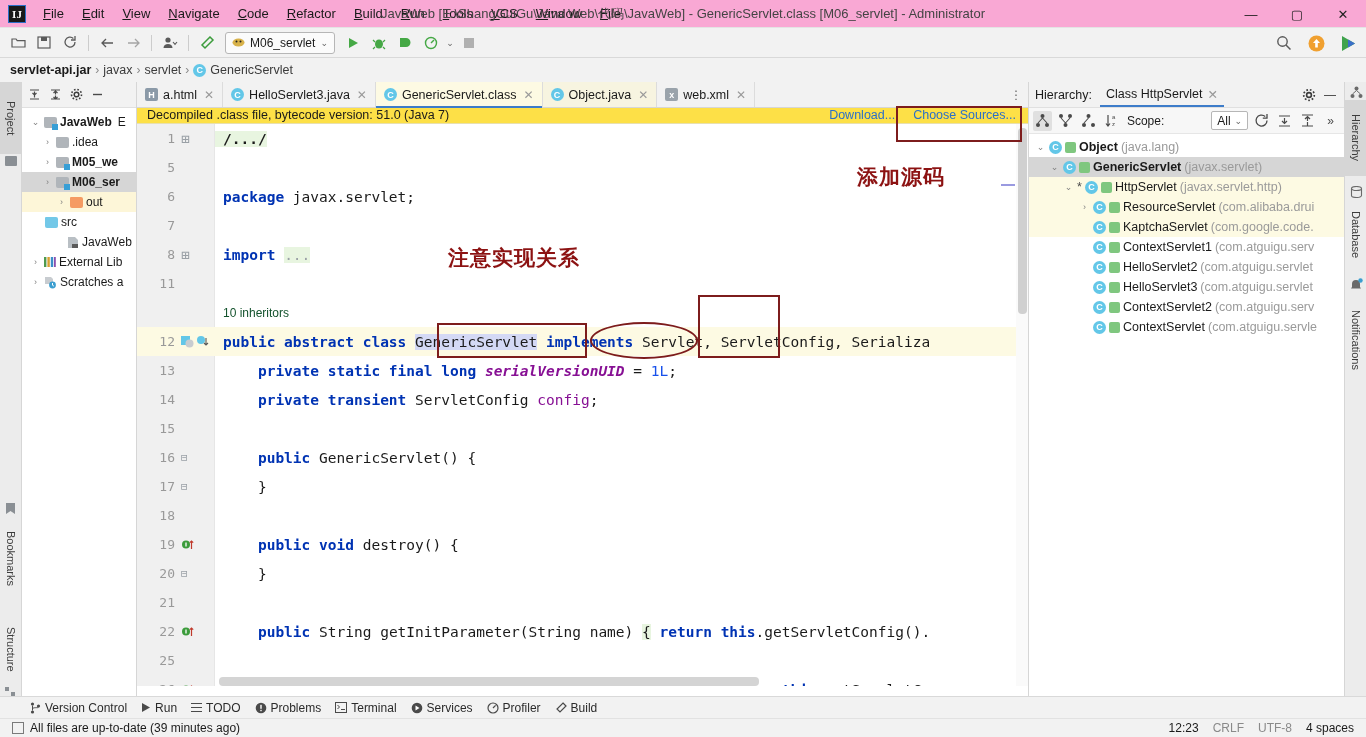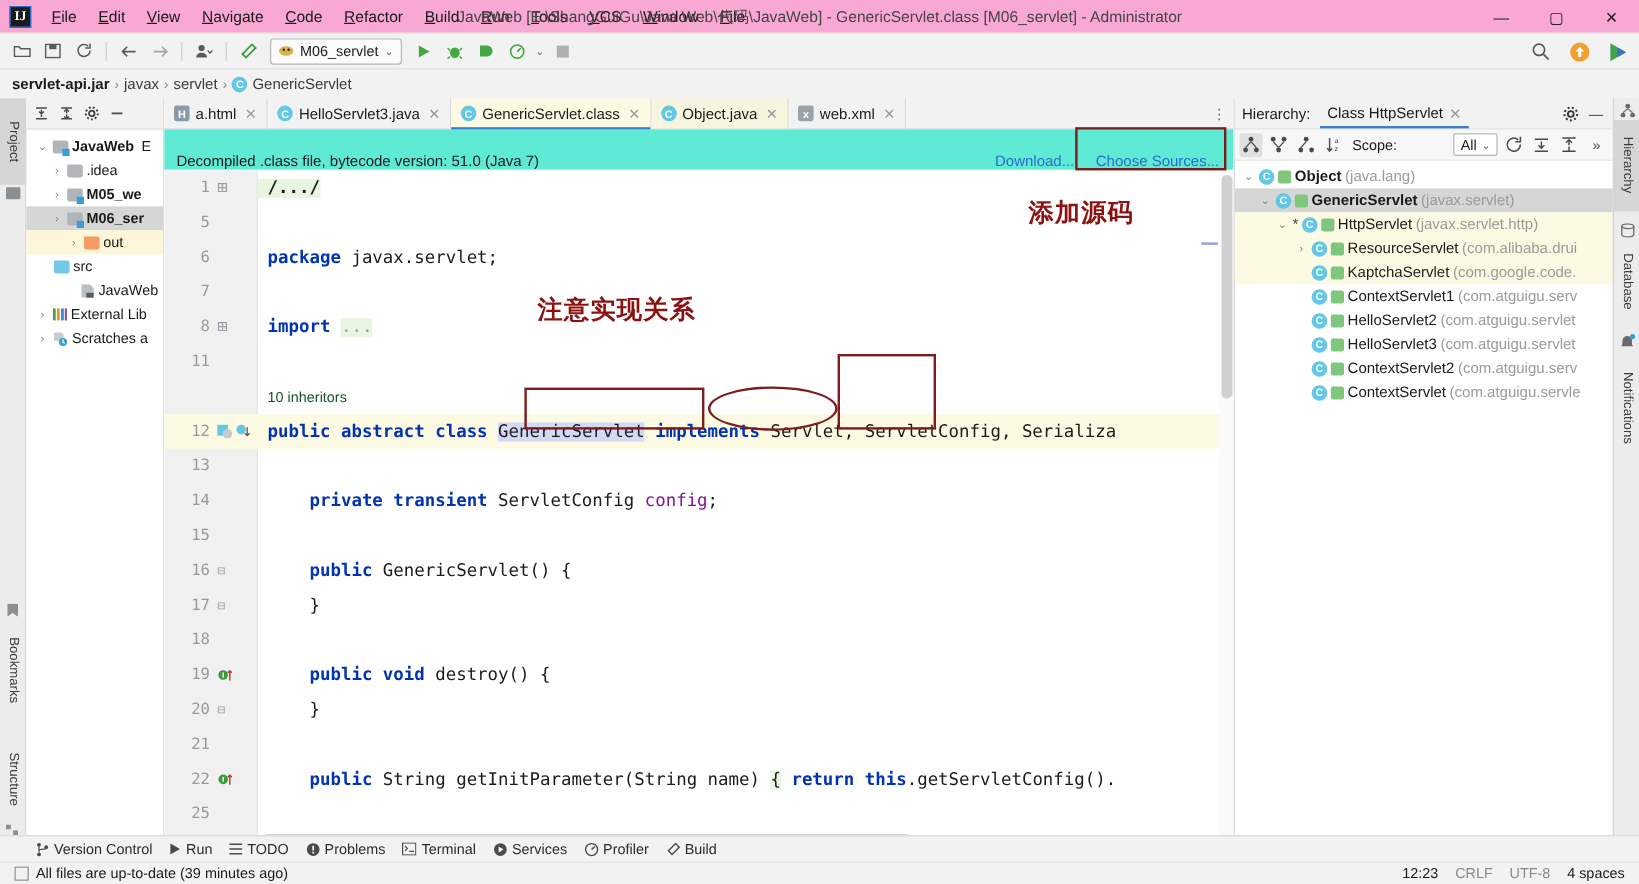--- a/index.html
+++ b/index.html
@@ -141,22 +141,22 @@
   .tab-ico {
     width: 13px; height: 13px; border-radius: 50%; background: #63c7e8;
     color: #fff; font-size: 9px; display: flex; align-items: center;
     justify-content: center; flex: none; font-weight: bold;
   }
   .tab-ico.html { border-radius: 2px; background: #8b9aa8; }
   .tab-ico.xml { border-radius: 2px; background: #9aa3ab; }
 
   
   .notif {
-    height: 34px; background: #5eead4; border-bottom: 1px solid #e8e0b0;
-    display: flex; align-items: flex-end; padding: 0 10px; font-size: 12.5px;
+    height: 16px; background: #fde047; border-bottom: 1px solid #e8e0b0;
+    display: flex; align-items: flex-start; padding: 0 10px; font-size: 12.5px;
     position: relative;
   }
   .notif-links {
     position: absolute; right: 12px; display: flex; gap: 18px; align-items: center;
   }
   .notif-link { color: #2b6fc9; font-size: 12.5px; }
 
   
   .code-wrap { position: relative; height: 562px; background: #fff; overflow: hidden; }
   .gutter {
@@ -633,20 +633,21 @@
                   <path d="M10 3v7M8 8l2 2 2-2" stroke="#5a5a5a" stroke-width="1.1" fill="none"></path>
                 </svg>
             </span>
           </span>
           <span class="ctext"><span class="kw">public abstract class</span> <span class="selbg">GenericServlet</span> <span class="kw">implements</span> Servlet, ServletConfig, Serializa</span>
         </div>
 
         <div class="cline">
           <span class="lnum">13</span>
           <span class="gmark"></span>
+          <span class="ctext">    <span class="kw">private static final long</span> <span class="ital">serialVersionUID</span> = <span class="num">1L</span>;</span>
         </div>
 
         <div class="cline">
           <span class="lnum">14</span>
           <span class="gmark"></span>
           <span class="ctext">    <span class="kw">private transient</span> ServletConfig <span class="field">config</span>;</span>
         </div>
 
         <div class="cline">
           <span class="lnum">15</span>

